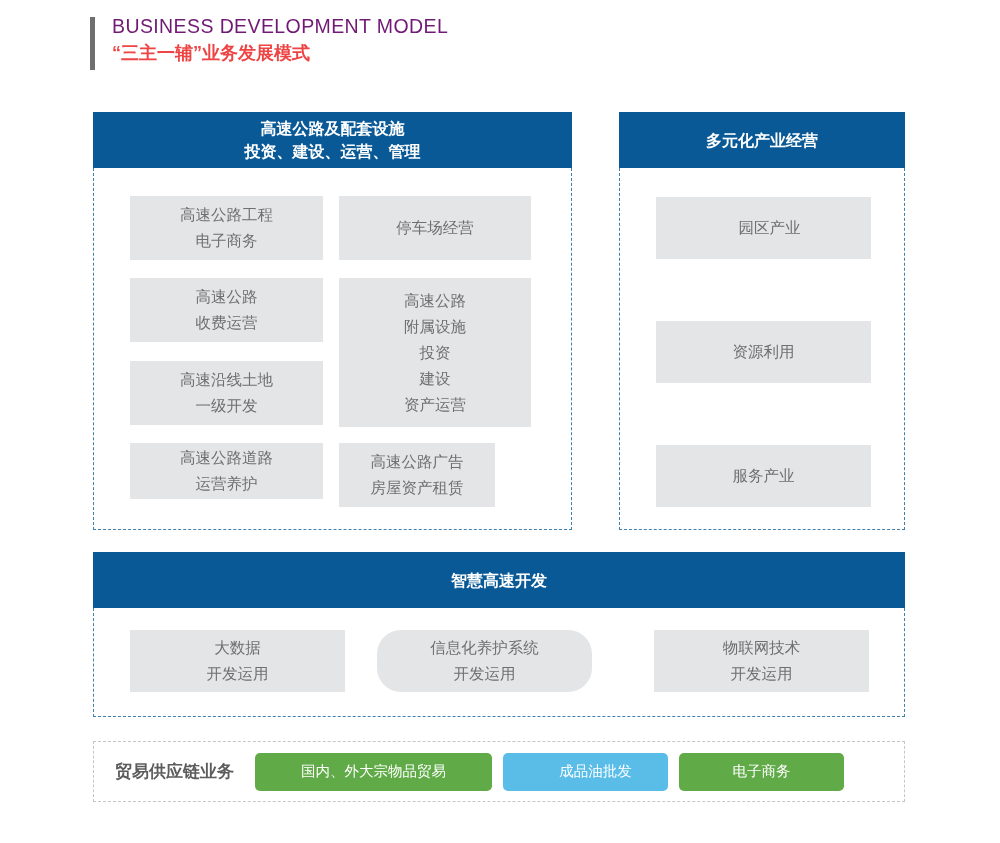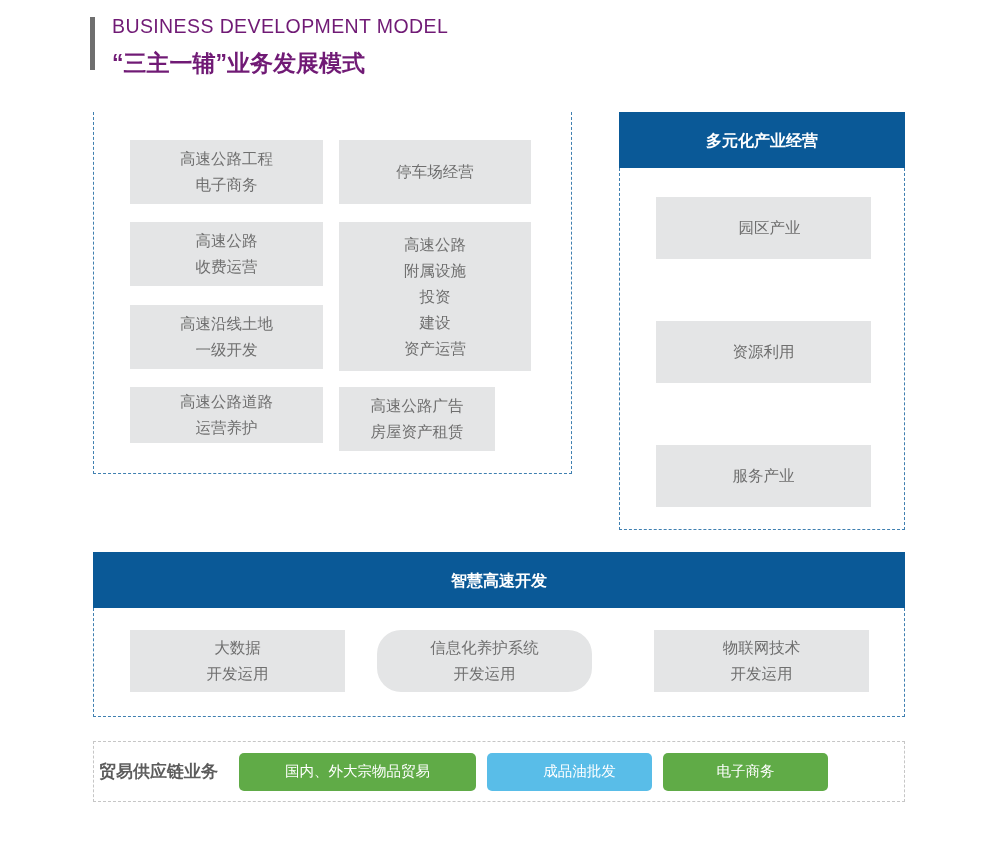--- a/index.html
+++ b/index.html
@@ -35,25 +35,25 @@
   }
   .header-eyebrow {
     font-size: 19.5px;
     letter-spacing: 0.4px;
     color: #701a75;
     line-height: 24px;
     white-space: nowrap;
     font-weight: 400;
   }
   .header-title {
-    font-size: 23px;
+    font-size: 18px;
     font-weight: bold;
-    color: #701a75;
+    color: #ef4444;
     line-height: 30px;
-    margin-top: 10px;
+    margin-top: 0;
     white-space: nowrap;
   }
 
   
   .panel {
     position: absolute;
     box-sizing: border-box;
   }
   .panel-header {
     background: #0a5997;
@@ -111,21 +111,21 @@
     left: 93px; top: 741px; width: 812px; height: 61px;
     border: 1px dashed #c6c6c6;
     display: flex;
     align-items: center;
     box-sizing: border-box;
   }
   .trade-label {
     font-size: 17px;
     font-weight: bold;
     color: #5c5c5c;
-    margin-left: 5px;
+    margin-left: 21px;
     margin-right: 21px;
     white-space: nowrap;
   }
   .pill {
     height: 38px;
     border-radius: 5px;
     color: #ffffff;
     font-size: 14.5px;
     display: flex;
     align-items: center;
@@ -144,20 +144,24 @@
 </head>
 <body>
 
 <div class="page-header">
   <div class="header-accent-bar"></div>
   <div class="header-eyebrow">BUSINESS DEVELOPMENT MODEL</div>
   <div class="header-title">“三主一辅”业务发展模式</div>
 </div>
 
 <div class="panel" id="panel-highway">
+  <div class="panel-header">
+    <span class="hdr-line">高速公路及配套设施</span>
+    <span class="hdr-line">投资、建设、运营、管理</span>
+  </div>
   <div class="panel-body">
 
     <div class="gbox" style="left:36px; top:28px; width:193px; height:64px;">
       <span>高速公路工程</span>
       <span>电子商务</span>
     </div>
 
     <div class="gbox" style="left:245px; top:28px; width:192px; height:64px;">
       <span>停车场经营</span>
     </div>

